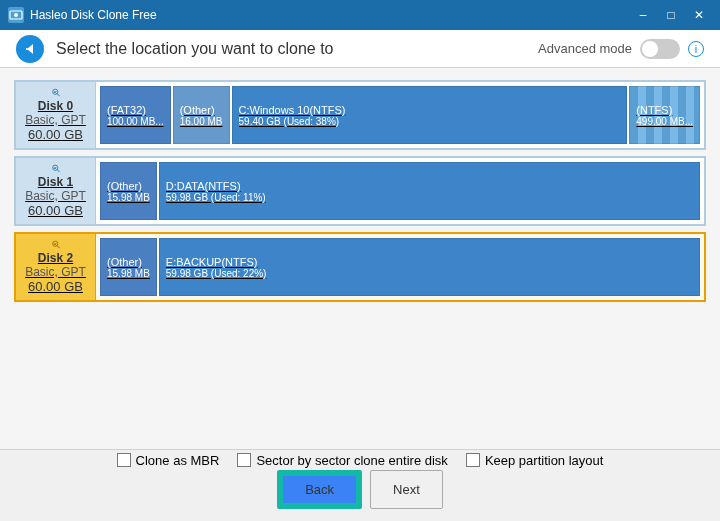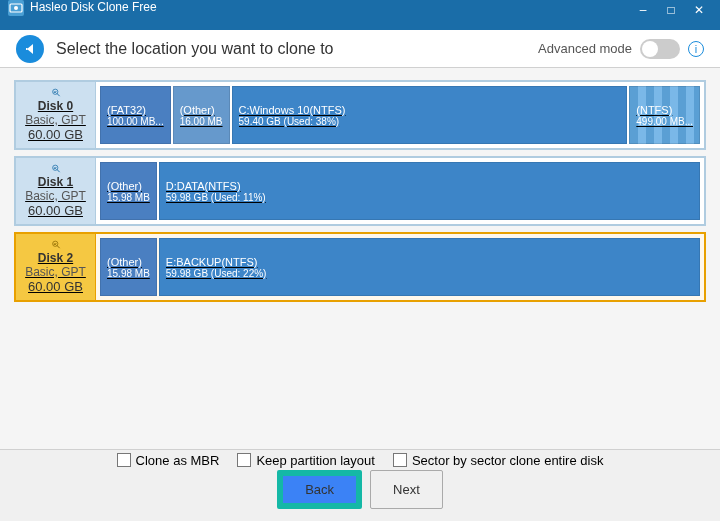--- a/index.html
+++ b/index.html
@@ -11,21 +11,21 @@
       height: 521px;
       overflow: hidden;
     }
 
     
     .title-bar {
       background: #1a6da8;
       color: white;
       height: 30px;
       display: flex;
-      align-items: flex-start;
+      align-items: center;
       padding: 0 8px;
       user-select: none;
     }
     .title-bar-icon {
       width: 16px;
       height: 16px;
       margin-right: 6px;
       background: #4a9fd4;
       border-radius: 2px;
       display: flex;
@@ -411,24 +411,24 @@
 
 <div class="footer">
   <div class="checkboxes">
 
   <div class="checkbox-item">
       <div class="checkbox-box"></div>
       <span>Clone as MBR</span>
     </div>
       <div class="checkbox-item">
       <div class="checkbox-box"></div>
-      <span>Keep partition layout</span>
+      <span>Sector by sector clone entire disk</span>
     </div>
       <div class="checkbox-item">
       <div class="checkbox-box"></div>
-      <span>Sector by sector clone entire disk</span>
+      <span>Keep partition layout</span>
     </div>
     </div>
   <div class="footer-buttons">
     <button class="btn">Back</button>
     <button class="btn primary">Next</button>
   </div>
 </div>
 
 </body></html>

